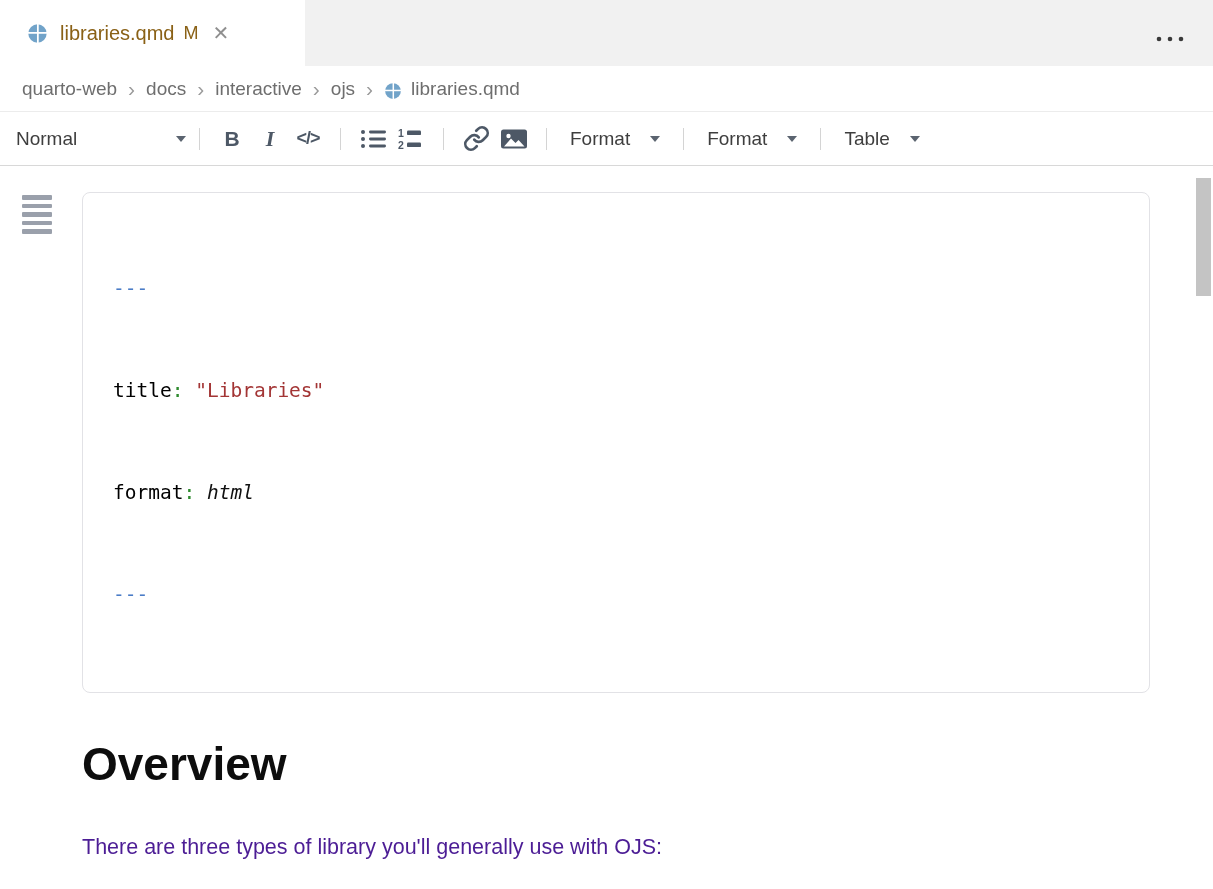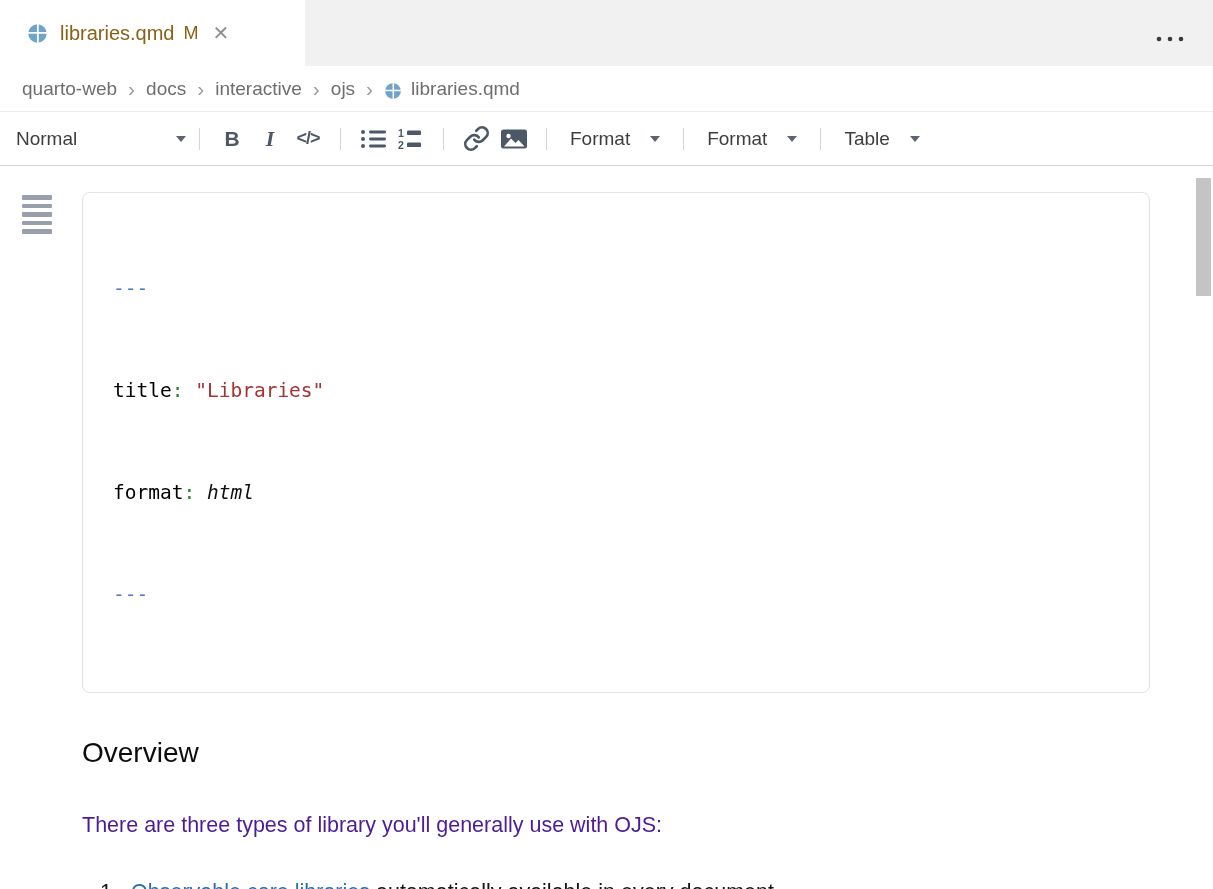--- a/index.html
+++ b/index.html
@@ -47,21 +47,21 @@
 
   .yaml-card { width:1068px; border:1px solid #e2e2e6; border-radius:8px;
                padding:11px 30px 12px; font-family:"DejaVu Sans Mono", monospace;
                font-size:19.5px; line-height:34px; white-space:pre; }
   .tok-meta   { color:#4a7cc7; }
   .tok-key    { color:#000000; }
   .tok-punc   { color:#2e8b2e; }
   .tok-string { color:#a33535; }
   .tok-plain  { color:#111;font-style:italic; }
 
-  .doc-h1 { margin-top:44px; font-size:28px; font-weight:400; color:#0d0d0d; }
+  .doc-h1 { margin-top:44px; font-size:46px; font-weight:700; color:#0d0d0d; }
   .doc-p  { font-size:21.5px; color:#4c1d95; }
   .intro  { margin-top:44px; }
   .doc-list { margin-top:40px; }
   .doc-li { display:flex; font-size:21.5px; color:#141414; line-height:29px;
             margin-bottom:37px; }
   .doc-li .num { width:31px; margin-left:18px; flex:0 0 auto; }
   a.doc-link, .doc-link { color:#2e6db4; text-decoration:underline;
             text-underline-offset:3px; cursor:pointer; }
 
   .scroll-thumb { position:absolute; right:2px; top:178px; width:15px; height:118px;

